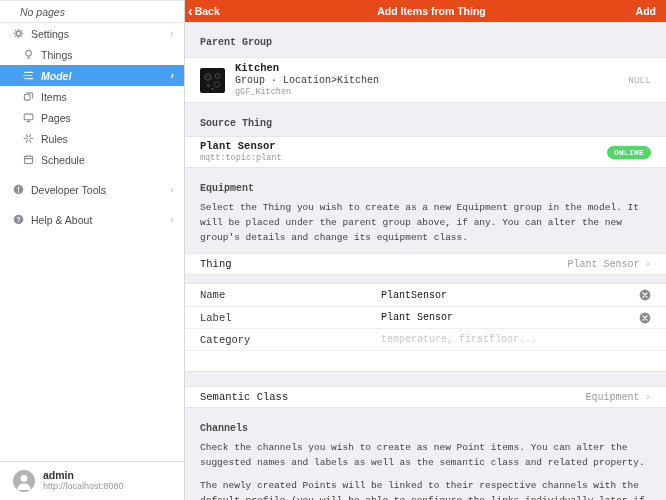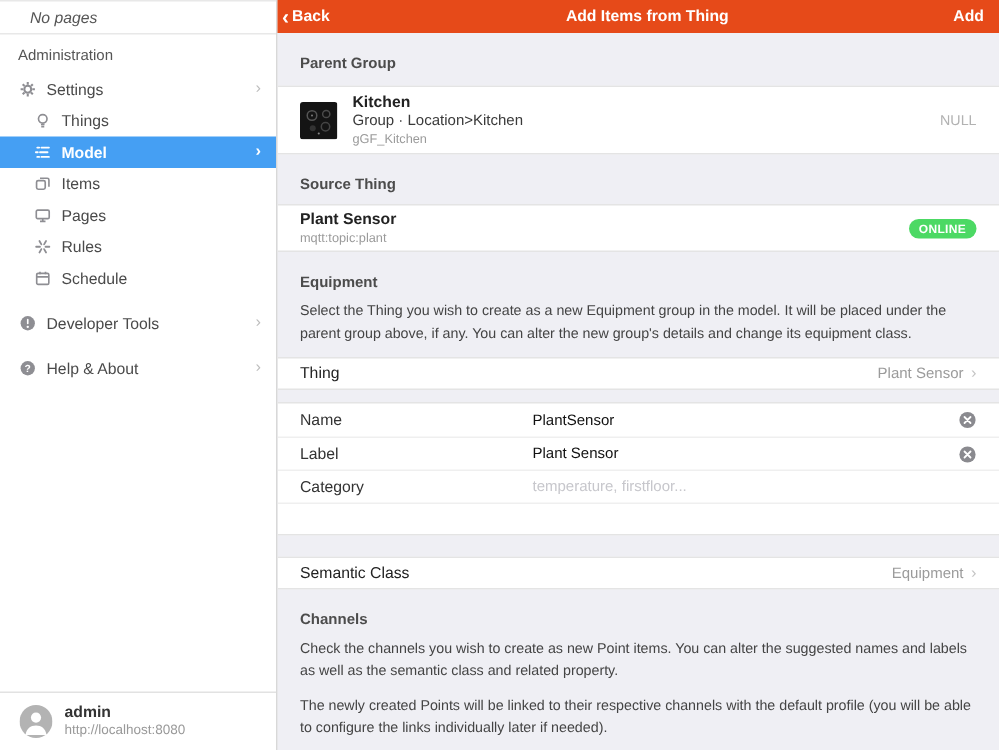--- a/index.html
+++ b/index.html
@@ -9,38 +9,38 @@
   
   .sidebar { width:185px; min-width:185px; background:#fff; border-right:1px solid #d8d8d8; position:relative; }
   .logo-wrap { height:76px; display:flex; align-items:center; justify-content:center; }
   .no-pages { height:23px; border-top:1px solid #e8e8e8; border-bottom:1px solid #e8e8e8;
               display:flex; align-items:center; padding-left:20px; font-style:italic; color:#555; font-size:10.5px; }
   .admin-label { padding:9px 0 6px 12px; font-size:10px; color:#555; }
   .menu-item { height:21px; display:flex; align-items:center; font-size:10.5px; color:#4a4a4a;
                padding-left:13px; gap:7px; cursor:pointer; }
   .menu-item.lvl2 { padding-left:23px; }
   .menu-item .chev { margin-left:auto; padding-right:10px; color:#bdbdbd; font-size:11px; line-height:1; }
-  .menu-item.active { background:#459ff3; color:#fff; font-weight:bold; }
+  .menu-item.active { background:#459ff3; color:#fff; font-weight:bold;font-style:italic; }
   .menu-item.active .chev { color:#fff; }
   .menu-gap { height:9px; }
   .icon-svg { flex:none; display:block; }
   .user { position:absolute; bottom:0; left:0; right:0; border-top:1px solid #e2e2e2; background:#fff;
           display:flex; align-items:center; gap:8px; padding:7px 0 8px 13px; }
   .user-name { font-size:10.5px; font-weight:bold; color:#333; line-height:12px; }
   .user-url { font-size:9px; color:#999; line-height:11px; }
 
   
   .main { flex:1; display:flex; flex-direction:column; min-width:0; }
   .navbar { height:22px; min-height:22px; background:#e64a19; display:flex; align-items:center;
             color:#fff; position:relative; padding:0 10px 0 3px; }
   .nav-back { display:flex; align-items:center; gap:2px; font-size:10.5px; font-weight:bold; z-index:1; cursor:pointer; }
   .nav-back .backchev { font-size:14px; font-weight:bold; line-height:0.9; }
   .nav-title { position:absolute; left:12px; right:0; text-align:center; font-size:10.5px; font-weight:bold; }
   .nav-add { margin-left:auto; font-size:10.5px; font-weight:bold; z-index:1; cursor:pointer; }
-  .content { flex:1; overflow:hidden; }
+  .content { flex:1; overflow:hidden;font-family:Liberation Mono, monospace; }
 
   .block-title { margin:14px 15px 0; font-size:10px; font-weight:600; color:#4c4c4c; line-height:13px; }
   .card { background:#fff; border-top:1px solid #e4e4e4; border-bottom:1px solid #e4e4e4; }
 
   .pg-card { margin-top:8px; padding:4px 15px; display:flex; align-items:center; gap:10px; }
   .thumb { width:25px; height:25px; border-radius:2px; overflow:hidden; flex:none; }
   .item-title { font-size:10.5px; font-weight:bold; color:#222; line-height:13px; }
   .item-sub { font-size:10px; color:#3a3a3a; line-height:12px; }
   .item-foot { font-size:8.5px; color:#9a9a9a; line-height:11px; }
   .pg-after { margin-left:auto; font-size:9.5px; color:#b2b2b2; }
@@ -57,32 +57,31 @@
   .thing-row { margin-top:8px; }
   .sc-row { margin-top:14px;justify-content:space-between; }
   .link-value { color:#9b9b9b; display:flex; align-items:center; gap:5px; font-size:10px; }
   .link-value .chev { color:#c4c4c4; font-size:11px; }
 
   .form-card { margin-top:8px; }
   .form-row { height:22px; display:flex; align-items:center; padding-left:15px; }
   .form-row + .form-row, .form-spacer { border-top:1px solid #efefef; }
   .form-label { width:155px; flex:none; font-size:10.5px; color:#333; }
   .form-input { flex:1; border:none; outline:none; background:transparent; font-family:inherit;
-                font-size:10px; color:#111; min-width:0; }
+                font-size:10px; color:#111; min-width:0;margin-left:26px; }
   .form-input::placeholder { color:#c7c7cc; }
   .clear-btn { flex:none; margin:0 15px 0 8px; cursor:pointer; display:block; }
   .form-spacer { height:21px; }
 </style>
 </head>
 <body>
 
 <aside class="sidebar">
 
   <div class="no-pages">No pages</div>
-  <div class="admin-label">Administration</div>
 
   <div class="menu-item lvl1">
     <svg class="icon-svg" width="11" height="11" viewBox="0 0 12 12">
       <g stroke="#8e8e93" stroke-width="1.5" fill="none">
         <circle cx="6" cy="6" r="2.5"></circle>
         <path d="M9.3 6 H11.2 M8.33 8.33 L9.68 9.68 M6 9.3 V11.2 M3.67 8.33 L2.32 9.68 M2.7 6 H0.8 M3.67 3.67 L2.32 2.32 M6 2.7 V0.8 M8.33 3.67 L9.68 2.32"></path>
       </g>
     </svg>
     <span>Settings</span>
     <span class="chev">›</span>

